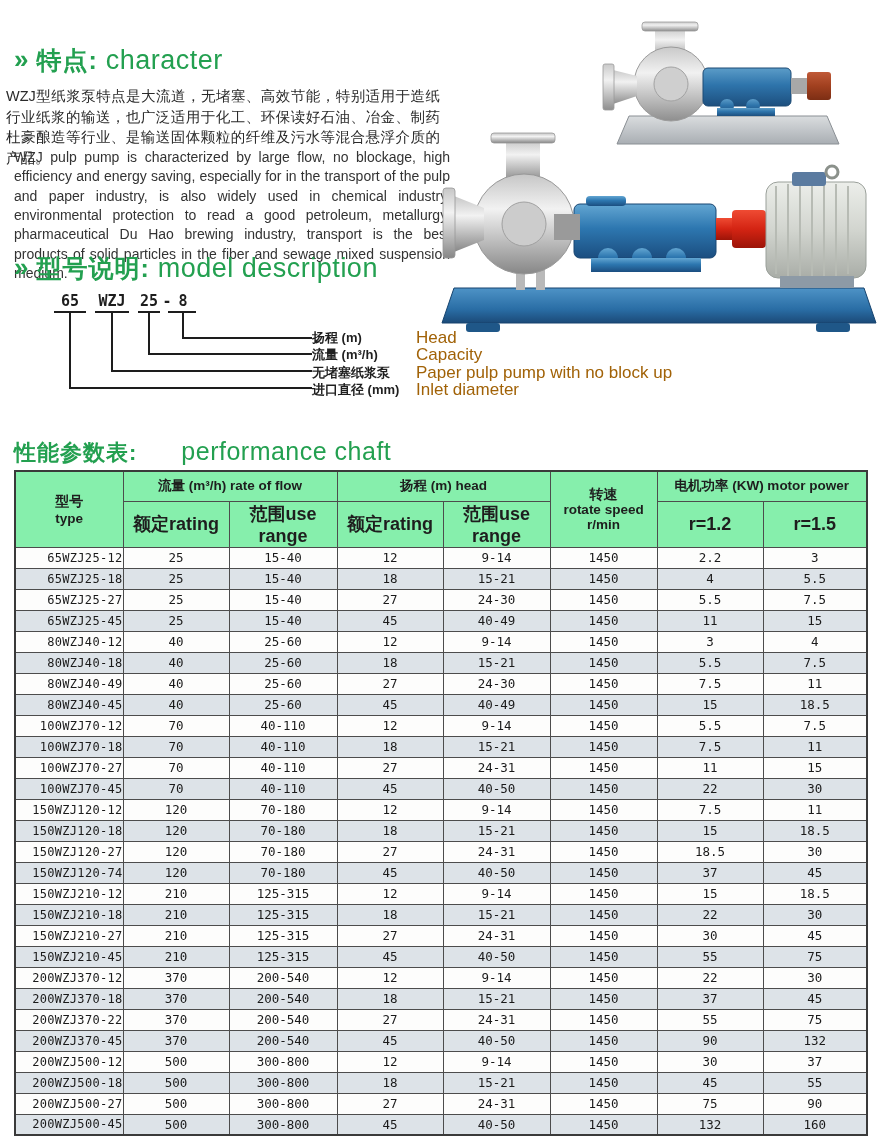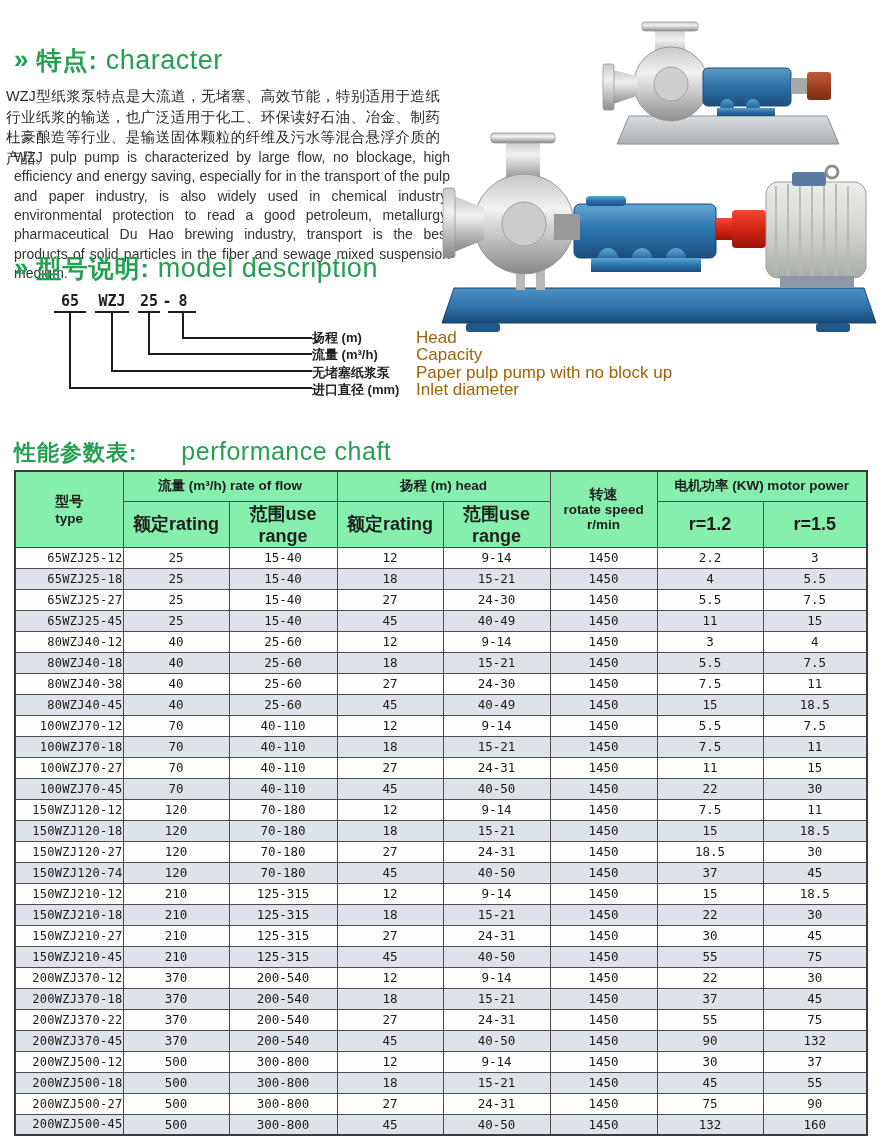--- a/index.html
+++ b/index.html
@@ -285,21 +285,21 @@
             <td class="type-cell">80WZJ40-18</td>
             <td>40</td>
             <td>25-60</td>
             <td>18</td>
             <td>15-21</td>
             <td>1450</td>
             <td>5.5</td>
             <td>7.5</td>
           </tr>
           <tr>
-            <td class="type-cell">80WZJ40-38</td>
+            <td class="type-cell">80WZJ40-49</td>
             <td>40</td>
             <td>25-60</td>
             <td>27</td>
             <td>24-30</td>
             <td>1450</td>
             <td>7.5</td>
             <td>11</td>
           </tr>
           <tr class="alt">
             <td class="type-cell">80WZJ40-45</td>

